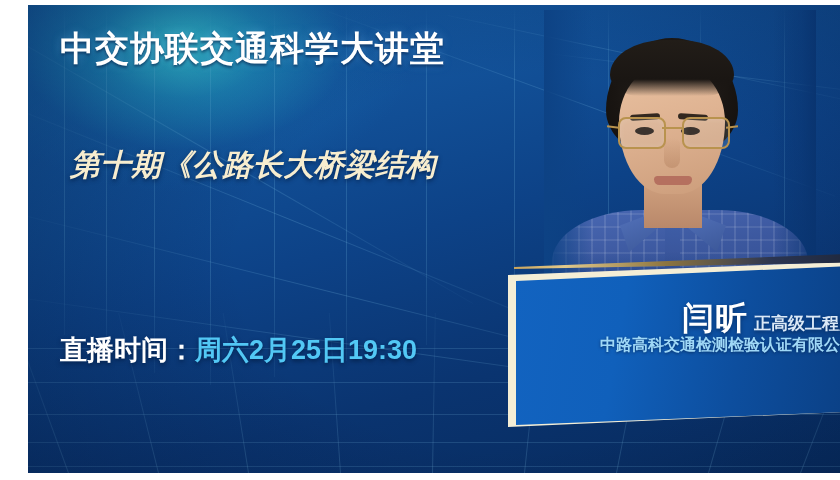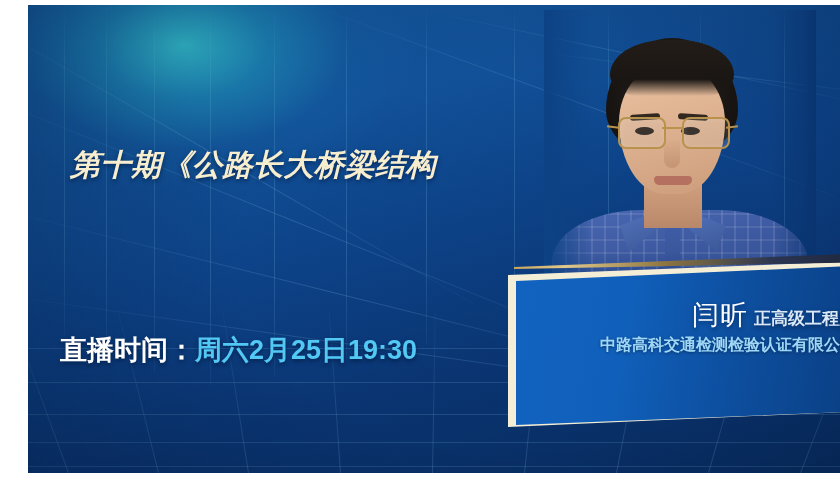--- a/index.html
+++ b/index.html
@@ -283,22 +283,22 @@
   }
   .speaker-line {
     position: absolute;
     left: 0; top: 36px;
     width: 348px;
     text-align: right;
     white-space: nowrap;
     text-shadow: 0 2px 4px rgba(3,25,62,0.6);
   }
   .speaker-name {
-    font-size: 27px;
-    font-weight: normal;
+    font-size: 32px;
+    font-weight: bold;
     color: #ffffff;
     letter-spacing: 1px;
   }
   .speaker-title {
     font-size: 17px;
     font-weight: bold;
     color: #dbe9f7;
     margin-left: 6px;
   }
   .speaker-org {
@@ -385,20 +385,21 @@
           <div class="bridge"></div>
           <div class="temple l"></div>
           <div class="temple r"></div>
         </div>
         <div class="nose"></div>
         <div class="mouth"></div>
       </div>
       <div class="photo-fade"></div>
     </div>
 
+    <div class="headline">中交协联交通科学大讲堂</div>
 
     <div class="subtitle">
       <div>第十期《公路长大桥梁结构</div>
     </div>
 
     <div class="airtime"><span class="label">直播时间：</span><span class="value">周六2月25日19:30</span></div>
 
     <div class="panel-wrap">
       <div class="panel-cream"></div>
       <div class="panel-body"></div>

